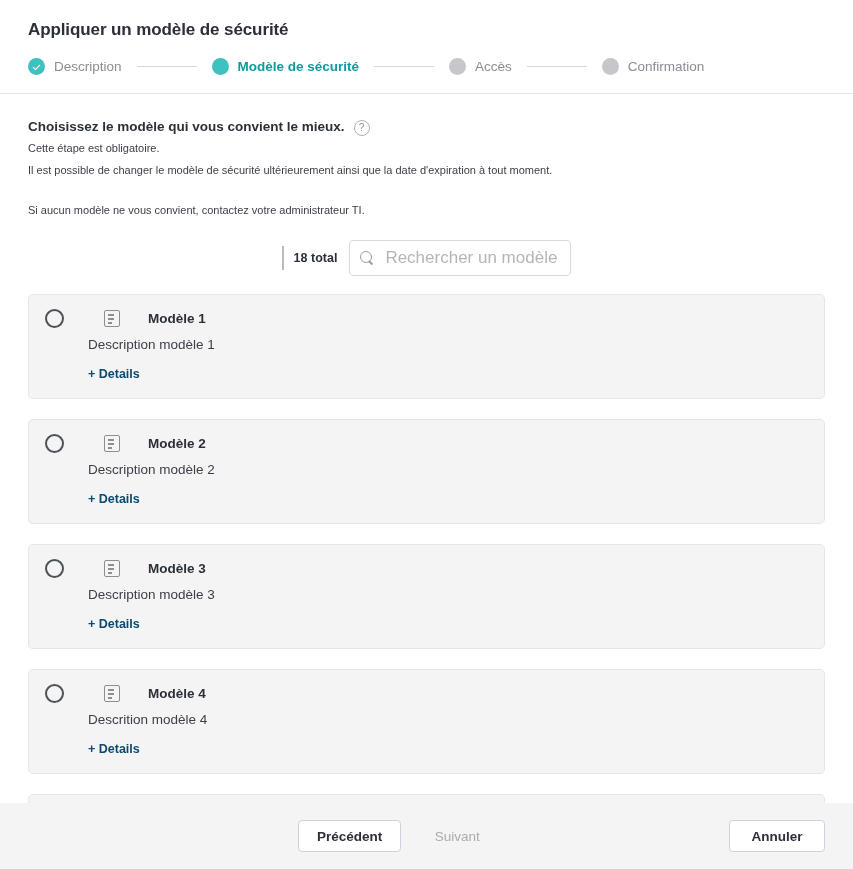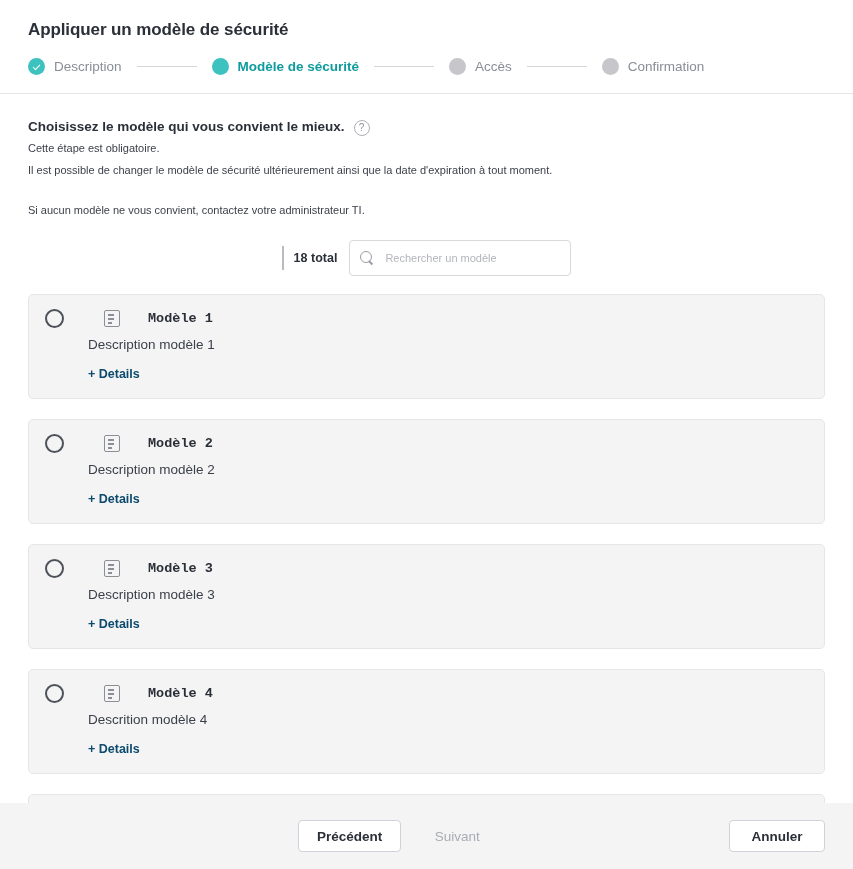--- a/index.html
+++ b/index.html
@@ -197,21 +197,21 @@
     width: 5px; height: 1.6px;
     background: #9a9da3;
     transform: rotate(45deg);
     transform-origin: left center;
   }
 
   .search-input {
     border: none;
     outline: none;
     font-family: "Liberation Sans", sans-serif;
-    font-size: 11px;
+    font-size: 17px;
     color: #3b3f48;
     background: transparent;
     width: 100%;
     height: 100%;
     padding: 0;
   }
   .search-input::placeholder { color: #b3b5bb; }
 
   
   .card-list {
@@ -226,21 +226,20 @@
     border-radius: 5px;
     padding: 14px 16px 16px 16px;
     margin-bottom: 20px;
     min-height: 96px;
   }
 
   .card-top {
     display: flex;
     align-items: center;
     gap: 16px;
-    font-family: Liberation Mono, monospace;
   }
 
   .radio {
     width: 19px;
     height: 19px;
     border-radius: 50%;
     border: 2px solid #4d5159;
     background: transparent;
     flex: 0 0 19px;
     margin-right: 24px;

